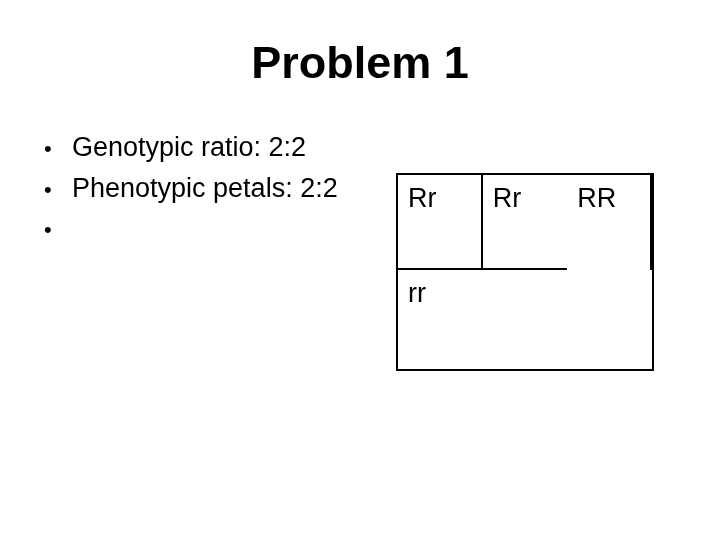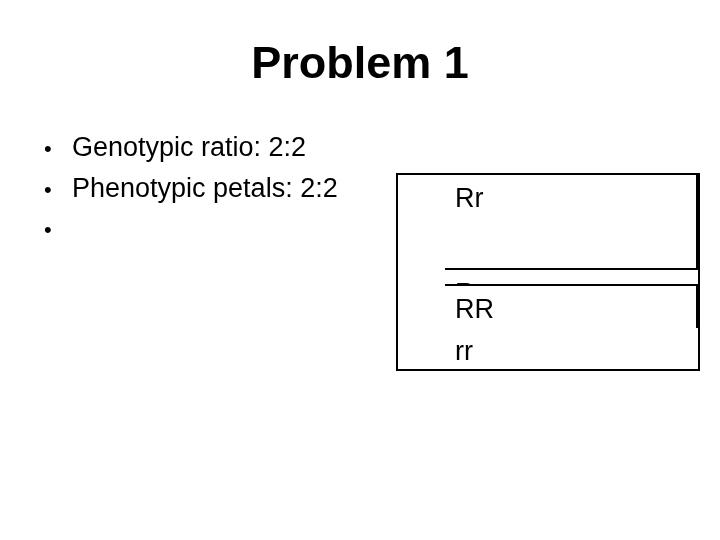--- a/index.html
+++ b/index.html
@@ -46,28 +46,27 @@
   .bullet-dot {
     width: 28px;
     flex: 0 0 28px;
     font-size: 22px;
     line-height: 41px;
   }
   .punnett {
     position: absolute;
     left: 396px;
     top: 173px;
-    width: 304px;
+    width: 258px;
     height: 198px;
     display: grid;
-    grid-template-columns: 1fr;
+    grid-template-columns: 1fr 1fr 1fr;
     grid-template-rows: 95px 1fr;
     border: 2px solid var(--border);
     background: var(--bg);
-    padding-left: 47px;
   }
   .punnett .cell {
     padding: 7px 10px;
     font-size: 27px;
     line-height: 1.2;
     overflow: hidden;
   }
   .punnett .cell.r0 { border-bottom: 2px solid var(--border); }
   .punnett .cell.c0 { border-right: 2px solid var(--border); }
 </style>

